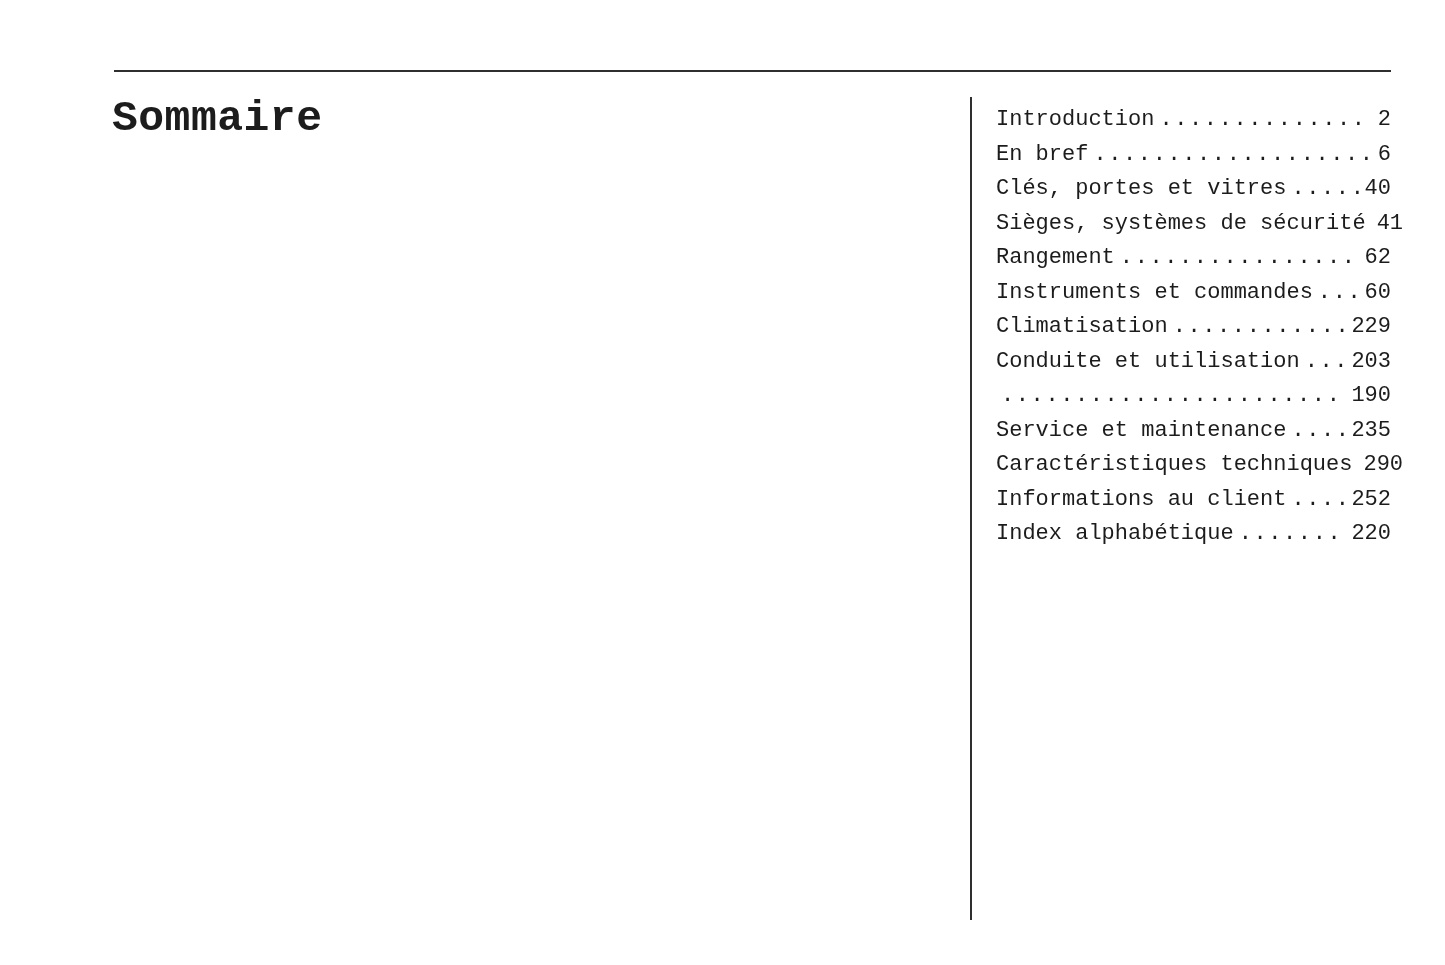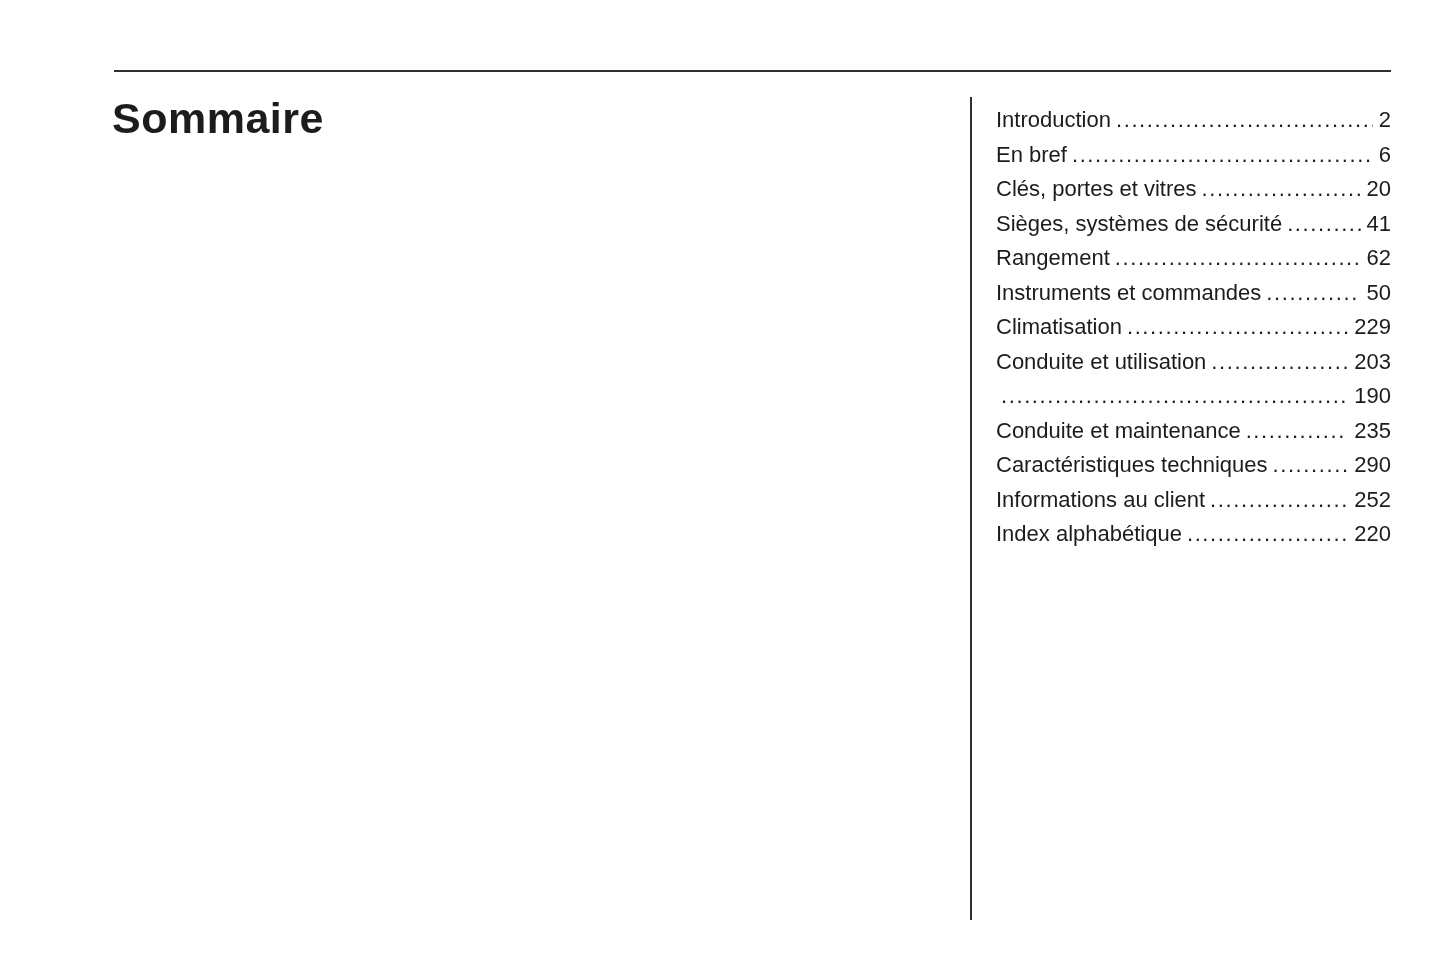--- a/index.html
+++ b/index.html
@@ -6,21 +6,21 @@
     margin: 0;
     padding: 0;
     background: #ffffff;
   }
   .page {
     position: relative;
     width: 1445px;
     height: 965px;
     background: #ffffff;
     overflow: hidden;
-    font-family: Liberation Sans, sans-serif;
+    font-family: Liberation Mono, monospace;
     color: #1c1c1c;
   }
   .top-rule {
     position: absolute;
     left: 114px;
     top: 70px;
     width: 1277px;
     height: 2px;
     background: #2f2f2f;
   }
@@ -95,39 +95,39 @@
 
     <div class="toc-row">
       <span class="toc-label">En bref</span>
       <span class="toc-dots"></span>
       <span class="toc-page">6</span>
     </div>
 
     <div class="toc-row">
       <span class="toc-label">Clés, portes et vitres</span>
       <span class="toc-dots"></span>
-      <span class="toc-page">20</span>
+      <span class="toc-page">40</span>
     </div>
 
     <div class="toc-row">
       <span class="toc-label">Sièges, systèmes de sécurité</span>
       <span class="toc-dots"></span>
       <span class="toc-page">41</span>
     </div>
 
     <div class="toc-row">
       <span class="toc-label">Rangement</span>
       <span class="toc-dots"></span>
       <span class="toc-page">62</span>
     </div>
 
     <div class="toc-row">
       <span class="toc-label">Instruments et commandes</span>
       <span class="toc-dots"></span>
-      <span class="toc-page">50</span>
+      <span class="toc-page">60</span>
     </div>
 
 
     <div class="toc-row">
       <span class="toc-label">Climatisation</span>
       <span class="toc-dots"></span>
       <span class="toc-page">229</span>
     </div>
 
     <div class="toc-row">
@@ -135,21 +135,21 @@
       <span class="toc-dots"></span>
       <span class="toc-page">203</span>
     </div>
 
     <div class="toc-row">
       <span class="toc-dots"></span>
       <span class="toc-page">190</span>
     </div>
 
     <div class="toc-row">
-      <span class="toc-label">Conduite et maintenance</span>
+      <span class="toc-label">Service et maintenance</span>
       <span class="toc-dots"></span>
       <span class="toc-page">235</span>
     </div>
 
     <div class="toc-row">
       <span class="toc-label">Caractéristiques techniques</span>
       <span class="toc-dots"></span>
       <span class="toc-page">290</span>
     </div>
 

